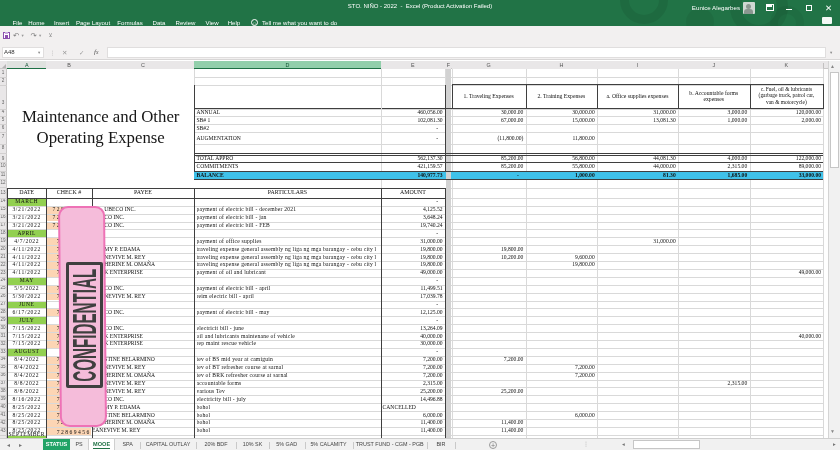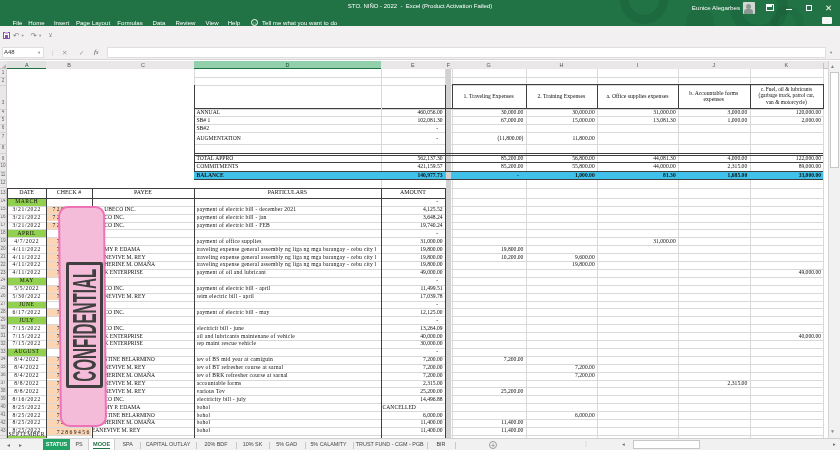--- a/index.html
+++ b/index.html
@@ -232,20 +232,21 @@
 <div class="ab vl" style="left:380.6px;top:108.2px;height:71.2px;"></div>
 <div class="ab bvl" style="left:445.2px;top:84.8px;height:94.6px;"></div>
 <div class="ab bhl" style="left:194.3px;top:152.90px;width:629.0px;"></div>
 <div class="ab bhl" style="left:194.3px;top:155.40px;width:629.0px;"></div>
 <div class="ab bhl" style="left:194.3px;top:162.4px;width:629.0px;"></div>
 <div class="ab" style="left:194.3px;top:171.90px;width:629.0px;height:7.50px;background:#3fc1e9;"></div>
 <div class="ab bhl" style="left:194.3px;top:170.90px;width:629.0px;"></div>
 <div class="ab bhl" style="left:194.3px;top:179.40px;width:629.0px;"></div>
 <div class="ab" style="left:445.9px;top:171.90px;width:5.1px;height:7.50px;background:#d2d2d2;"></div>
 <div class="ab" style="left:7.6px;top:69.2px;width:186.7px;height:119.0px;background:#fff;"></div>
+<div class="ab ser" style="left:7.1px;top:107px;width:187.2px;text-align:center;font-size:16.8px;line-height:20.6px;color:#161616;">Maintenance and Other<br>Operating Expense</div>
 <div class="ab ser" style="left:451.5px;top:92.5px;width:74.2px;text-align:center;font-size:5.7px;">1. Traveling Expenses</div>
 <div class="ab ser" style="left:525.7px;top:92.5px;width:71.3px;text-align:center;font-size:5.7px;">2. Training Expenses</div>
 <div class="ab ser" style="left:597.0px;top:92.5px;width:81.0px;text-align:center;font-size:5.7px;">a. Office supplies expenses</div>
 <div class="ab ser" style="left:678.0px;top:89.5px;width:71.5px;text-align:center;font-size:5.7px;line-height:6.4px;">b. Accountable forms<br>expenses</div>
 <div class="ab ser" style="left:749.5px;top:86.2px;width:73.8px;text-align:center;font-size:5.4px;line-height:6.3px;">c. Fuel, oil &amp; lubricants<br>(garbage truck, patrol car,<br>van &amp; motorcycle)</div>
 <div class="ab ser" style="left:196.50px;top:108.83px;width:120.00px;text-align:left;font-size:5.6px;line-height:6.2px;color:#111;">ANNUAL</div>
 <div class="ab ser" style="left:372.60px;top:108.83px;width:70.00px;text-align:right;font-size:5.6px;line-height:6.2px;color:#111;">460,056.00</div>
 <div class="ab ser" style="left:453.40px;top:108.83px;width:70.00px;text-align:right;font-size:5.6px;line-height:6.2px;color:#111;">30,000.00</div>
 <div class="ab ser" style="left:524.70px;top:108.83px;width:70.00px;text-align:right;font-size:5.6px;line-height:6.2px;color:#111;">30,000.00</div>
 <div class="ab ser" style="left:605.70px;top:108.83px;width:70.00px;text-align:right;font-size:5.6px;line-height:6.2px;color:#111;">31,000.00</div>

